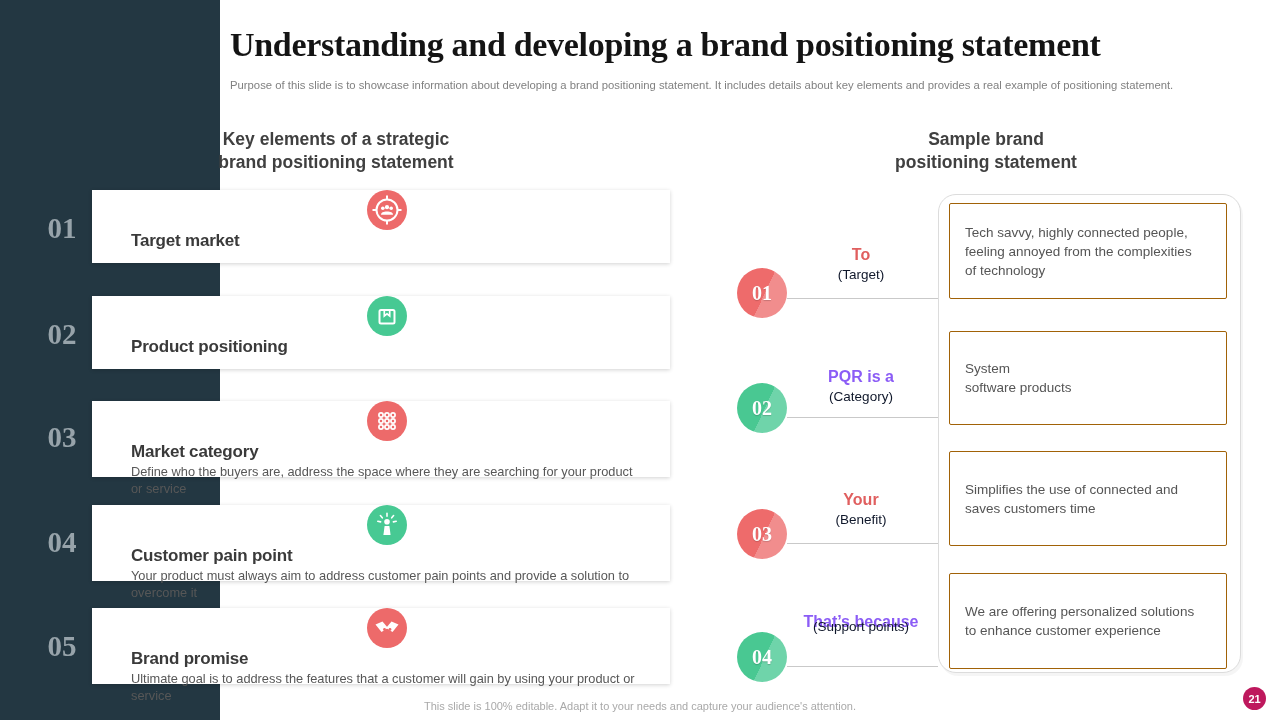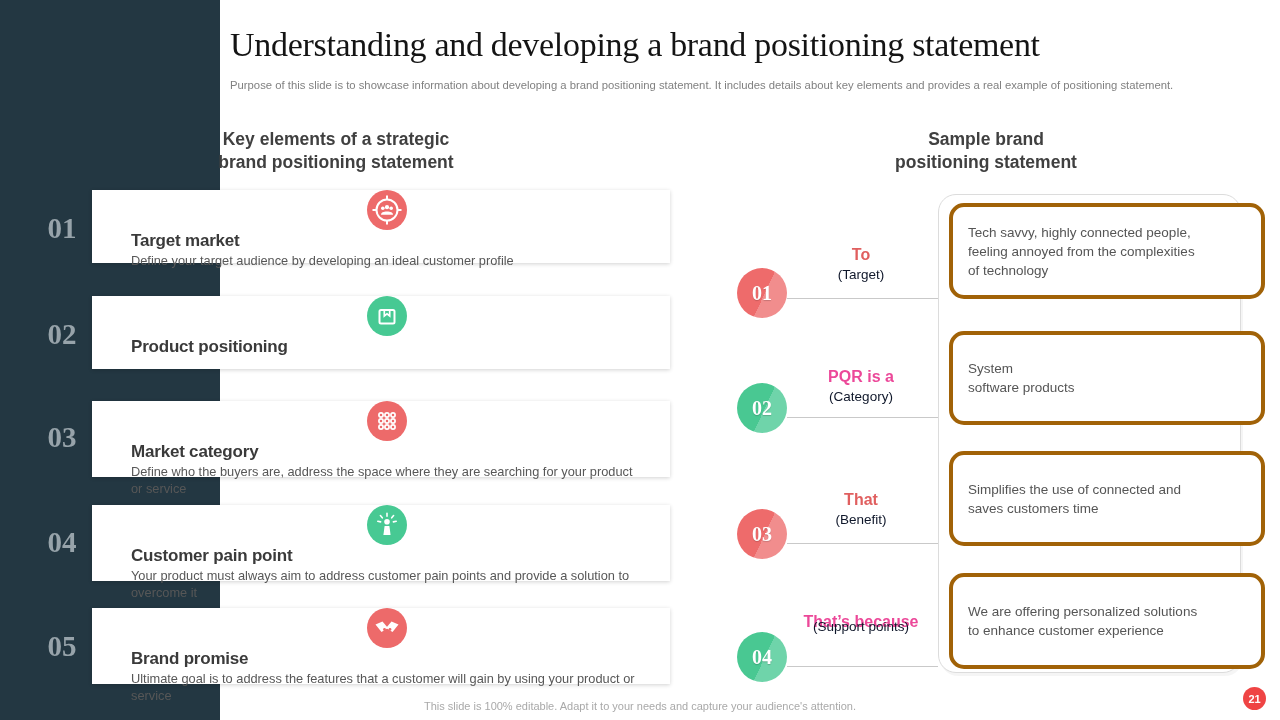--- a/index.html
+++ b/index.html
@@ -10,21 +10,21 @@
   }
   
   .sidebar { position:absolute; left:0; top:0; width:220px; height:720px; background:#233742; }
   .side-num {
     position:absolute; left:36px; width:52px; text-align:center;
     font-family:"Liberation Serif", serif; font-weight:bold; font-size:29px; color:#97a3aa;
   }
   
   .title {
     position:absolute; left:230px; top:26px; width:1010px;
-    font-family:"Liberation Serif", serif; font-weight:normal; font-size:34px;
+    font-family:"Liberation Serif", serif; font-weight:bold; font-size:34px;
     color:#141414; letter-spacing:-0.3px; white-space:nowrap;
   }
   .subtitle {
     position:absolute; left:230px; top:79px; width:1020px;
     font-size:11.3px; color:#818181; white-space:nowrap;
   }
   
   .heading { position:absolute; width:260px; text-align:center;
     font-size:17.5px; font-weight:bold; color:#404040; line-height:22.5px; }
   .heading.left { left:206px; top:128px; }
@@ -38,53 +38,53 @@
   .licon { flex:0 0 40px; width:40px; height:40px; border-radius:50%;
     margin-left:11px; display:flex; align-items:center; justify-content:center; }
   .licon.red { background:#ed6a6a; }
   .licon.green { background:#47c993; }
   .ltext { margin-left:12px; width:512px; }
   .ltitle { font-size:17px; font-weight:bold; color:#3a3a3a; letter-spacing:-0.2px; line-height:22px; }
   .ldesc { font-size:12.8px; color:#575757; line-height:17px; width:505px; }
   
   .kw { position:absolute; left:786px; width:150px; text-align:center;
     font-size:16px; font-weight:bold; white-space:nowrap; }
-  .kw.red { color:#e05f5f; } .kw.green { color:#ec4899; }
+  .kw.red { color:#e05f5f; } .kw.green { color:#8b5cf6; }
   .qual { position:absolute; left:786px; width:150px; text-align:center;
     font-size:13.5px; color:#0f172a; white-space:nowrap; }
   .rnum {
     position:absolute; left:737px; width:50px; height:50px; border-radius:50%;
     display:flex; align-items:center; justify-content:center;
     font-family:"Liberation Serif", serif; font-weight:bold; font-size:20px; color:#ffffff;
     text-shadow:0 1px 1px rgba(0,0,0,0.18);
   }
   .rnum.red { background:linear-gradient(115deg,#ee6b6b 54%,#f18d8d 54%); }
   .rnum.green { background:linear-gradient(115deg,#49c892 54%,#6fd4aa 54%); }
   .connector { position:absolute; left:787px; width:151px; height:1px; background:#c9c9c9; }
   
   .panel {
     position:absolute; left:938px; top:194px; width:303px; height:479px;
     background:#ffffff; border:1px solid #dcdcdc; border-radius:18px;
     box-shadow:2px 3px 0 rgba(0,0,0,0.04);
   }
   .scard {
-    position:absolute; left:10px; width:316px;
-    background:#ffffff; border:4px solid #a16207; border-radius:15px;
+    position:absolute; left:10px; width:278px;
+    background:#ffffff; border:1px solid #a16207; border-radius:2px;
     display:flex; align-items:center;
   }
   .scard .stext {
     margin-left:15px; width:240px; font-size:13.5px; color:#555555;
     line-height:19px; white-space:pre-line;
   }
   
   .footer { position:absolute; left:0; top:700px; width:1280px; text-align:center;
     font-size:11px; color:#a9a9a9; }
   .page-badge {
     position:absolute; left:1243px; top:687px; width:23px; height:23px; border-radius:50%;
-    background:#ef4444; color:#ffffff; font-size:11px; font-weight:bold;
+    background:#be185d; color:#ffffff; font-size:11px; font-weight:bold;
     display:flex; align-items:center; justify-content:center;
   }
 </style>
 </head>
 <body>
 
 <div class="slide">
 
   <div class="sidebar"></div>
   <div class="side-num" style="top:212px">01</div>
@@ -111,21 +111,20 @@
         <circle cx="20" cy="20" r="10.5" fill="none" stroke="#fff" stroke-width="2"></circle>
         <path d="M20 5.5v4 M20 30.5v4 M5.5 20h4 M30.5 20h4" stroke="#fff" stroke-width="2"></path>
         <circle cx="15.8" cy="18.3" r="1.8" fill="#fff"></circle>
         <circle cx="20" cy="17.2" r="2.1" fill="#fff"></circle>
         <circle cx="24.2" cy="18.3" r="1.8" fill="#fff"></circle>
         <path d="M14 24.8c0-2.6 2.4-3.4 6-3.4s6 .8 6 3.4z" fill="#fff"></path>
       </svg>
     </span>
     <div class="ltext">
       <div class="ltitle">Target market</div>
-      <div class="ldesc">Define your target audience by developing an ideal customer profile</div>
     </div>
   </div>
 
   <div class="lcard" style="top:296px;height:73px">
     <span class="licon green">
       <svg width="40" height="40" viewBox="0 0 40 40">
         <rect x="12.5" y="14" width="15" height="13.5" rx="1.5" fill="none" stroke="#fff" stroke-width="2"></rect>
         <path d="M17.3 14v6l2.7-2.2 2.7 2.2v-6" fill="none" stroke="#fff" stroke-width="1.7"></path>
       </svg>
     </span>
@@ -189,21 +188,21 @@
   <div class="kw red" style="top:246px">To</div>
   <div class="qual" style="top:267px">(Target)</div>
   <div class="rnum red" style="top:268px">01</div>
   <div class="connector" style="top:298px"></div>
 
   <div class="kw green" style="top:368px">PQR is a</div>
   <div class="qual" style="top:389px">(Category)</div>
   <div class="rnum green" style="top:383px">02</div>
   <div class="connector" style="top:417px"></div>
 
-  <div class="kw red" style="top:491px">That</div>
+  <div class="kw red" style="top:491px">Your</div>
   <div class="qual" style="top:512px">(Benefit)</div>
   <div class="rnum red" style="top:509px">03</div>
   <div class="connector" style="top:543px"></div>
 
   <div class="kw green" style="top:613px">That’s because</div>
   <div class="qual" style="top:619px">(Support points)</div>
   <div class="rnum green" style="top:632px">04</div>
   <div class="connector" style="top:666px"></div>
 
   <div class="panel">

